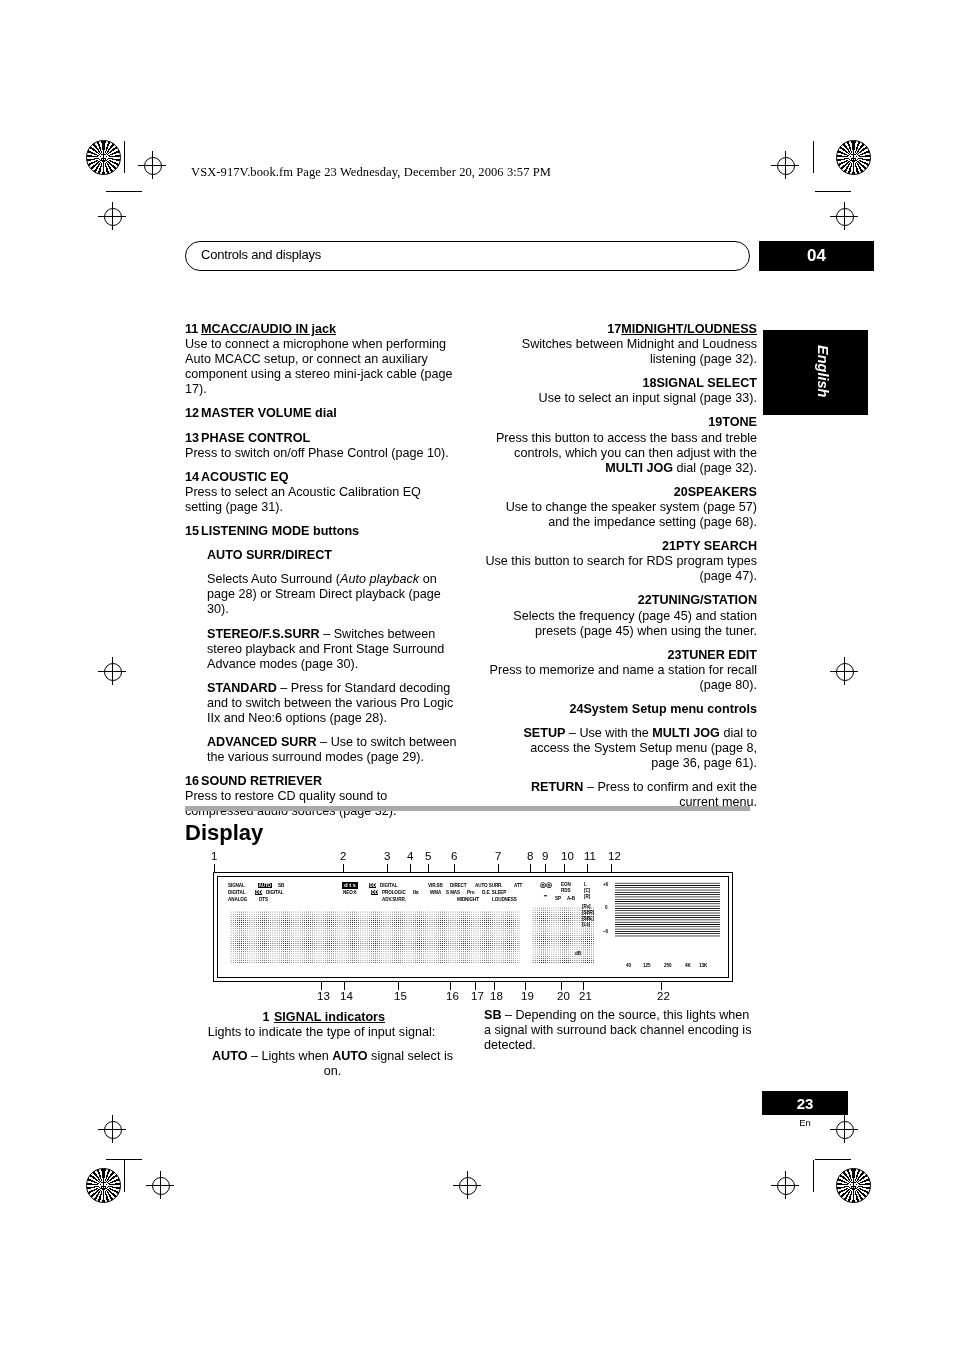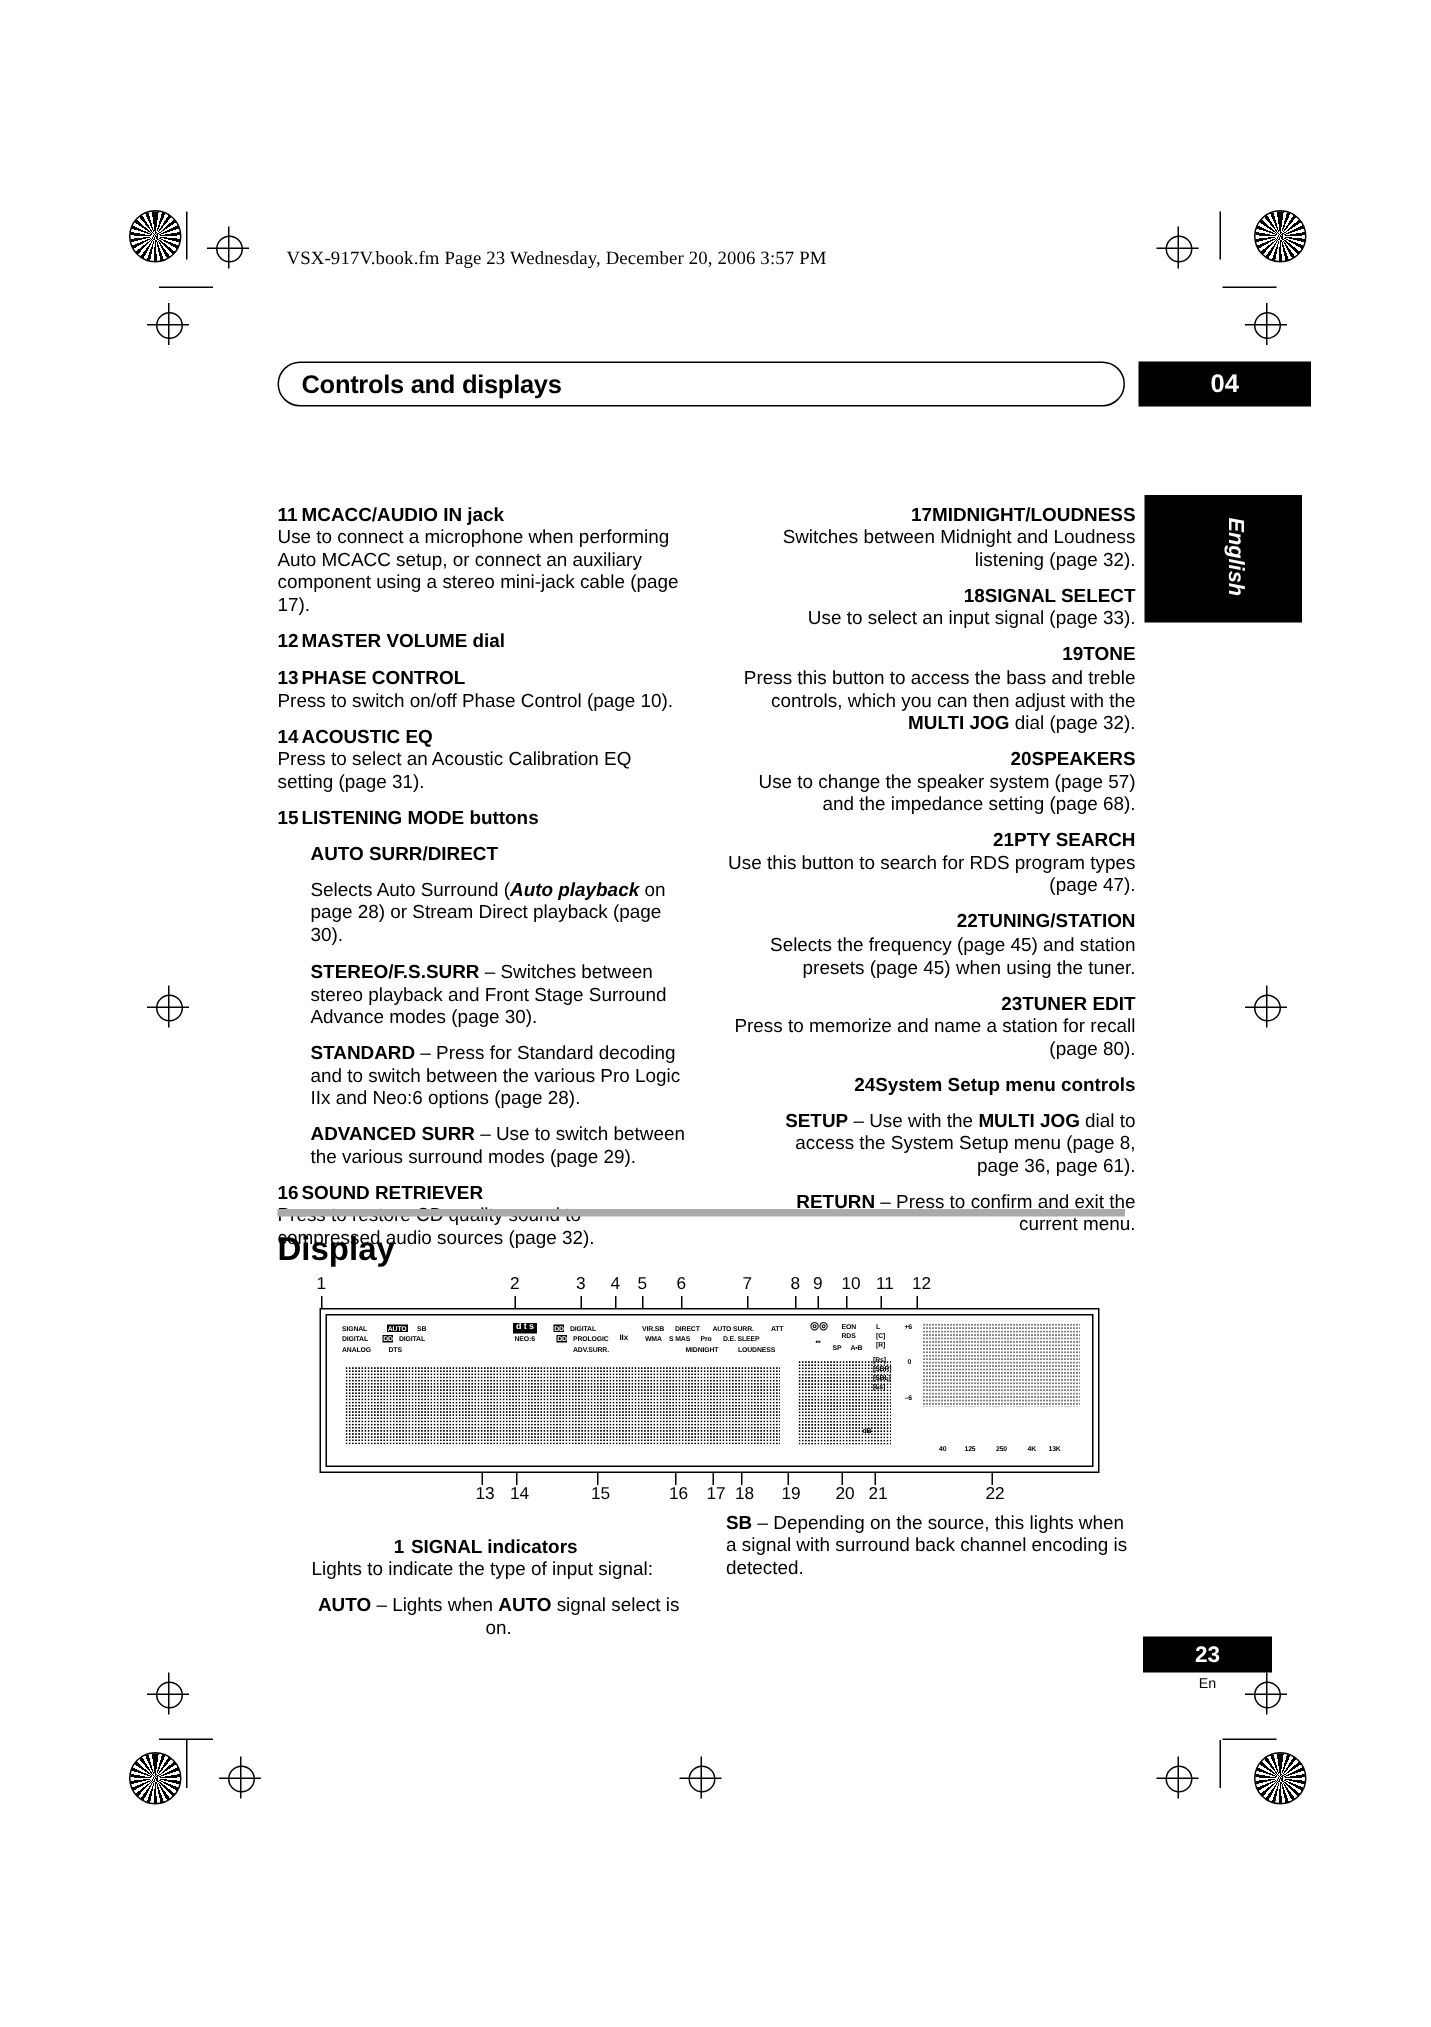--- a/index.html
+++ b/index.html
@@ -62,22 +62,22 @@
     width: 565px;
     height: 30px;
     border: 1.5px solid #000;
     border-radius: 15px;
     box-sizing: border-box;
   }
   .titlebar .ttl {
     position: absolute;
     left: 15px;
     top: 5px;
-    font-size: 17px;
-    font-weight: bold;
+    font-size: 13px;
+    font-weight: normal;
     letter-spacing: -0.2px;
   }
   .chapnum {
     position: absolute;
     left: 759px;
     top: 241px;
     width: 115px;
     height: 30px;
     background: #000;
     color: #fff;
@@ -119,33 +119,33 @@
     font-size: 12.6px;
     line-height: 15.1px;
   }
   .col.left  { left: 185px; }
   .col.right { left: 484px; text-align: right; }
 
   .hd {
     font-weight: bold;
     margin-top: 9px;
   }
-  .hd:first-child { margin-top: 16px; }
+  .hd:first-child { margin-top: 2px; text-decoration: underline; }
   .hd .num { display: inline-block; min-width: 16px; }
   .sub {
     margin-left: 22px;
   }
   .subhd {
     font-weight: bold;
     margin-left: 22px;
     margin-top: 9px;
   }
   .gap { margin-top: 9px; }
   b { font-weight: bold; }
-  i { font-style: italic; font-weight: bold; }
+  i { font-style: italic; }
 
   
   .rule {
     position: absolute;
     left: 185px;
     top: 806px;
     width: 565px;
     height: 5px;
     background: #aaaaaa;
   }

